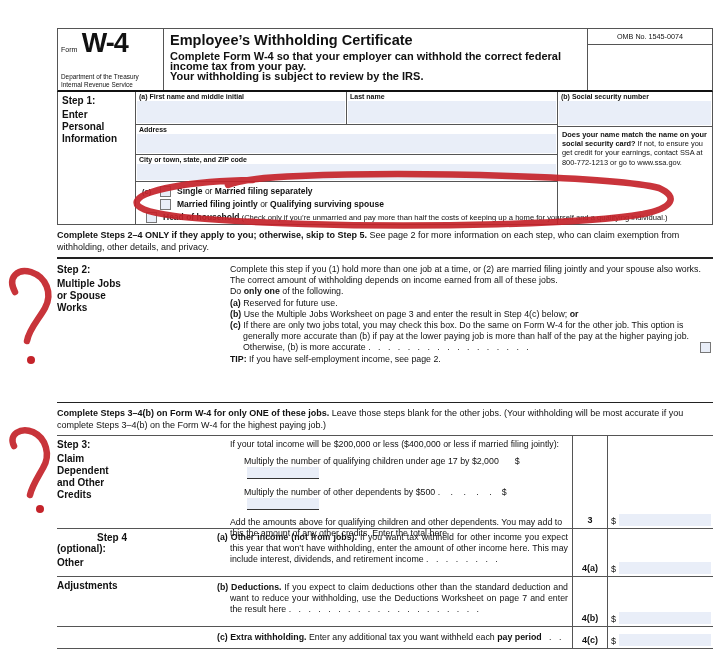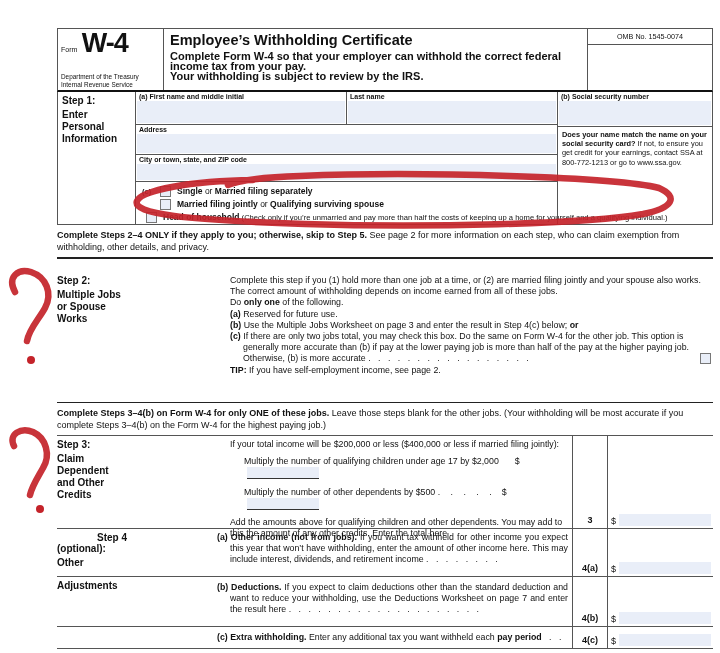--- a/index.html
+++ b/index.html
@@ -39,21 +39,21 @@
   .b{font-weight:700;}
   .hh-note{font-size:7.6px;font-weight:400;}
   .s1-right{width:155px;border-left:1px solid #555;display:flex;flex-direction:column;box-sizing:border-box;}
   .ssn{height:34px;border-bottom:1px solid #555;display:flex;flex-direction:column;}
   .ssa-note{padding:3px 4px;font-size:7.4px;line-height:9.2px;}
   
   .note{font-size:9px;line-height:11.5px;padding:5px 2px 4px 0;}
   .rule{border:none;border-top:2px solid #222;margin:0;}
   .rule-thin{border:none;border-top:1.5px solid #222;margin:0;}
   
-  .s2{display:flex;min-height:143px;box-sizing:border-box;padding-top:16px;justify-content:center;}
+  .s2{display:flex;min-height:143px;box-sizing:border-box;padding-top:5px;justify-content:center;}
   .s2-label{width:173px;box-sizing:border-box;padding-right:8px;}
   .s2-body{flex:1;font-size:8.8px;line-height:11.2px;min-width:0;padding-right:2px;}
   .s2-body p{margin:0;}
   .mb8{margin-bottom:8px;}.mb4{margin-bottom:4px;}
   .hang{text-indent:-13px;padding-left:13px;}
   .s2c{position:relative;padding-right:16px;margin-bottom:8px;}
   .s2c .cb{position:absolute;right:0;bottom:1px;margin:0;}
   .dots{word-spacing:5px;color:#222;}
   .tip{margin-left:-66px;}
   

